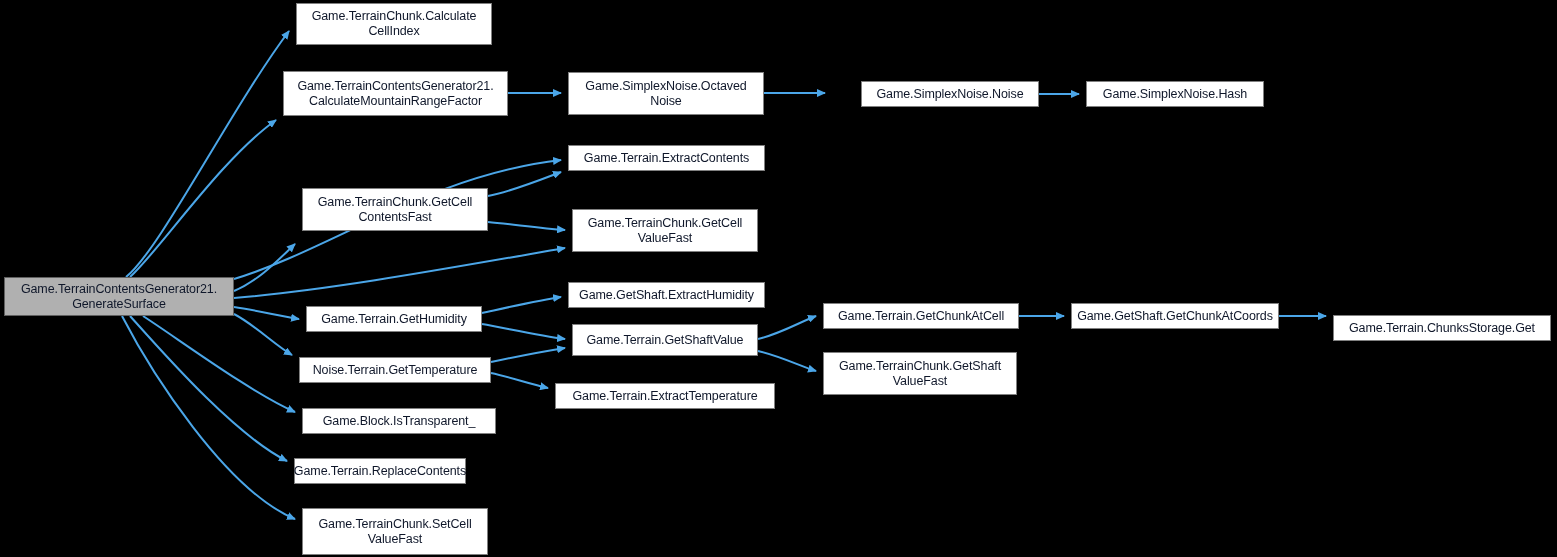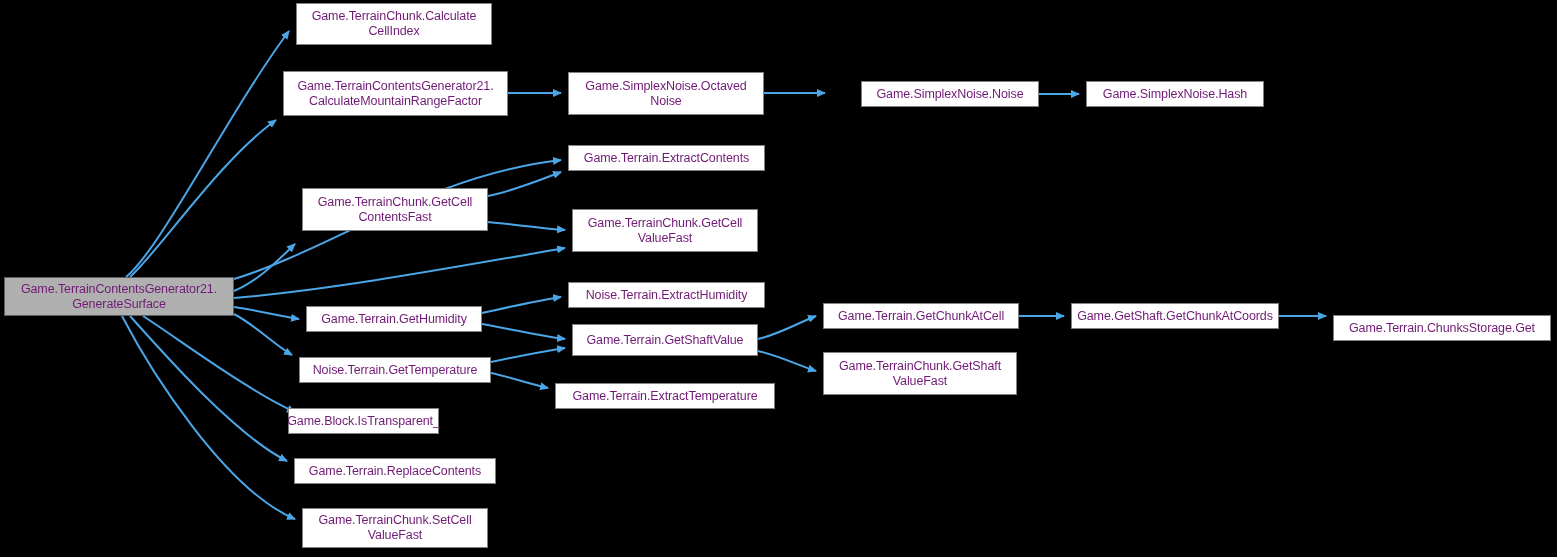--- a/index.html
+++ b/index.html
@@ -21,21 +21,21 @@
     top: 0;
     width: 1557px;
     height: 557px;
     pointer-events: none;
   }
   .node {
     position: absolute;
     box-sizing: border-box;
     border: 1px solid #808080;
     background: #ffffff;
-    color: #701a75;
+    color: #0f172a;
     font-size: 12.5px;
     line-height: 15px;
     display: flex;
     align-items: center;
     justify-content: center;
     text-align: center;
     letter-spacing: -0.1px;
     z-index: 2;
     white-space: pre-line;
   }
@@ -89,28 +89,28 @@
 CalculateMountainRangeFactor</div>
       <div class="node" style="left: 568px; top: 72px; width: 196px; height: 43px;">Game.SimplexNoise.Octaved
 Noise</div>
       <div class="node" style="left: 832px; top: 81px; width: 178px; height: 26px; margin-left: 29px;">Game.SimplexNoise.Noise</div>
       <div class="node" style="left: 1086px; top: 81px; width: 178px; height: 26px;">Game.SimplexNoise.Hash</div>
       <div class="node" style="left: 568px; top: 145px; width: 197px; height: 26px; text-align: right;">Game.Terrain.ExtractContents</div>
       <div class="node" style="left: 302px; top: 188px; width: 186px; height: 43px;">Game.TerrainChunk.GetCell
 ContentsFast</div>
       <div class="node" style="left: 572px; top: 209px; width: 186px; height: 43px;">Game.TerrainChunk.GetCell
 ValueFast</div>
-      <div class="node" style="left: 568px; top: 282px; width: 197px; height: 26px;">Noise.Terrain.ExtractHumidity</div>
+      <div class="node" style="left: 568px; top: 282px; width: 197px; height: 26px;">Game.GetShaft.ExtractHumidity</div>
       <div class="node" style="left: 306px; top: 306px; width: 176px; height: 26px;">Game.Terrain.GetHumidity</div>
       <div class="node" style="left: 572px; top: 324px; width: 186px; height: 32px;">Game.Terrain.GetShaftValue</div>
       <div class="node" style="left: 823px; top: 303px; width: 196px; height: 26px;">Game.Terrain.GetChunkAtCell</div>
       <div class="node" style="left: 1071px; top: 303px; width: 208px; height: 26px;">Game.GetShaft.GetChunkAtCoords</div>
       <div class="node" style="left: 1333px; top: 303px; width: 218px; height: 26px; margin-top: 12px;">Game.Terrain.ChunksStorage.Get</div>
       <div class="node" style="left: 299px; top: 357px; width: 192px; height: 26px;">Noise.Terrain.GetTemperature</div>
       <div class="node" style="left: 823px; top: 352px; width: 194px; height: 43px;">Game.TerrainChunk.GetShaft
 ValueFast</div>
       <div class="node" style="left: 555px; top: 383px; width: 220px; height: 26px; text-align: center;">Game.Terrain.ExtractTemperature</div>
-      <div class="node" style="left: 288px; top: 408px; width: 151px; height: 26px;">Game.Block.IsTransparent_</div>
-      <div class="node" style="left: 294px; top: 458px; width: 202px; height: 26px;">Game.Terrain.ReplaceContents</div>
-      <div class="node" style="left: 302px; top: 508px; width: 186px; height: 40px;">Game.TerrainChunk.SetCell
+      <div class="node" style="left: 302px; top: 408px; width: 194px; height: 26px;">Game.Block.IsTransparent_</div>
+      <div class="node" style="left: 294px; top: 458px; width: 172px; height: 26px;">Game.Terrain.ReplaceContents</div>
+      <div class="node" style="left: 302px; top: 508px; width: 186px; height: 47px;">Game.TerrainChunk.SetCell
 ValueFast</div>
     </div>
 </div>
 
 </body></html>

